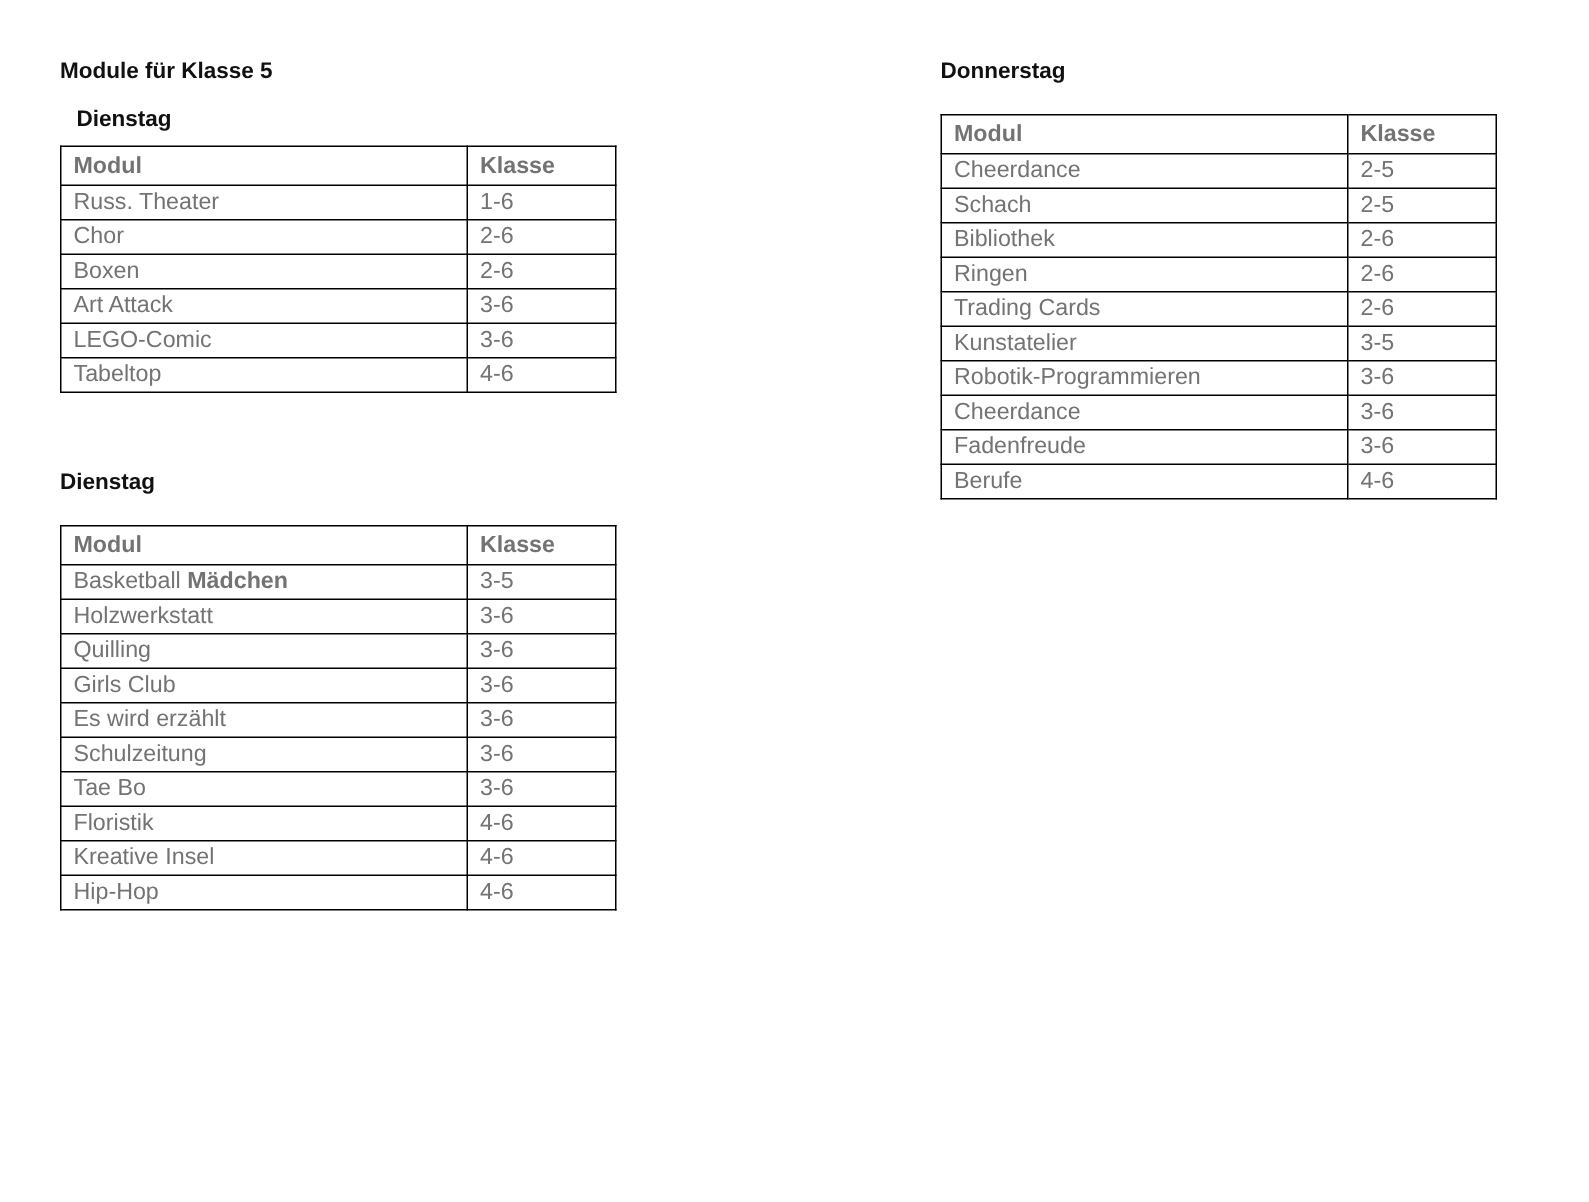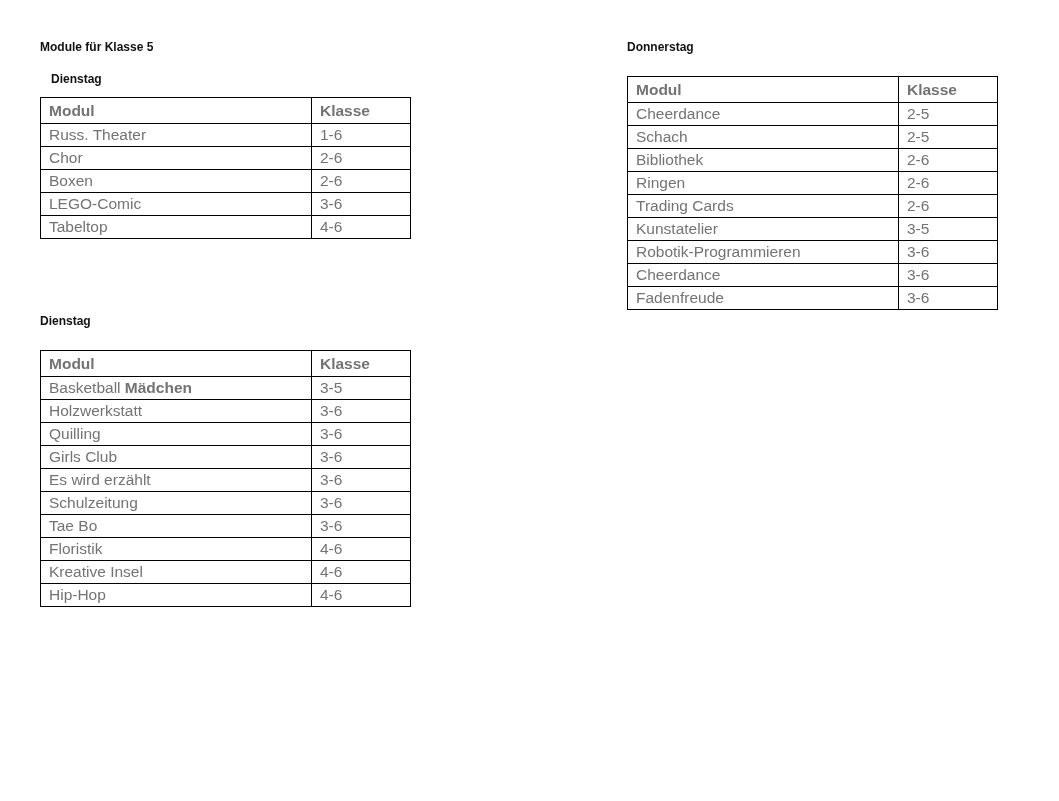--- a/index.html
+++ b/index.html
@@ -6,21 +6,21 @@
   html, body { background: #ffffff; }
   body {
     width: 1059px; height: 801px;
     position: relative; overflow: hidden;
     font-family: "Liberation Sans", sans-serif;
     color: #111111;
   }
   .page { position: absolute; inset: 0; background: #ffffff; }
   .heading {
     position: absolute;
-    font-size: 12px;
+    font-size: 15px;
     font-weight: 700;
     line-height: 19px;
     color: #111111;
     white-space: nowrap;
   }
   #doc-title      { left: 40px;  top: 38px; }
   #h-dienstag     { left: 40px;  top: 70px; margin-left: 11px; }
   #h-mittwoch     { left: 40px;  top: 312px; }
   #h-donnerstag   { left: 627px; top: 38px; }
 
@@ -75,20 +75,24 @@
         </tr>
         <tr>
           <td>Chor</td>
           <td>2-6</td>
         </tr>
         <tr>
           <td>Boxen</td>
           <td>2-6</td>
         </tr>
         <tr>
+          <td>Art Attack</td>
+          <td>3-6</td>
+        </tr>
+        <tr>
           <td>LEGO-Comic</td>
           <td>3-6</td>
         </tr>
         <tr>
           <td>Tabeltop</td>
           <td>4-6</td>
         </tr>
       </tbody>
     </table>
 
@@ -192,16 +196,20 @@
           <td>3-6</td>
         </tr>
         <tr>
           <td>Cheerdance</td>
           <td>3-6</td>
         </tr>
         <tr>
           <td>Fadenfreude</td>
           <td>3-6</td>
         </tr>
+        <tr>
+          <td>Berufe</td>
+          <td>4-6</td>
+        </tr>
       </tbody>
     </table>
 
 </div>
 
 </body></html>

